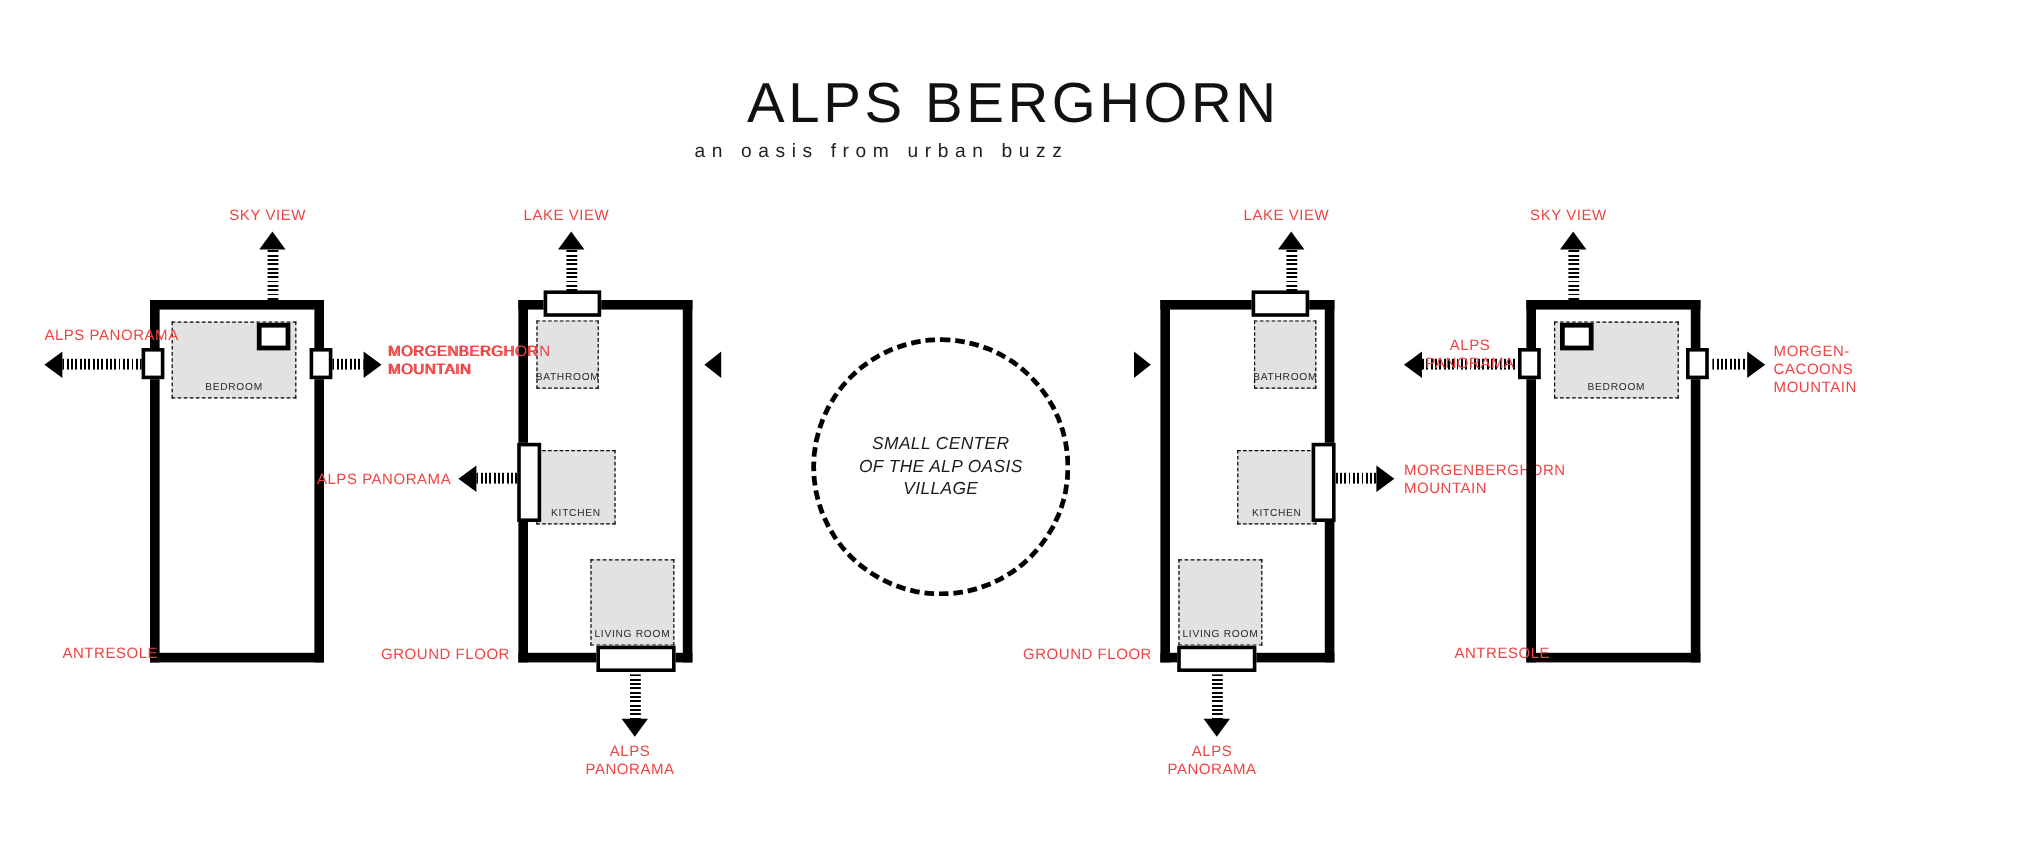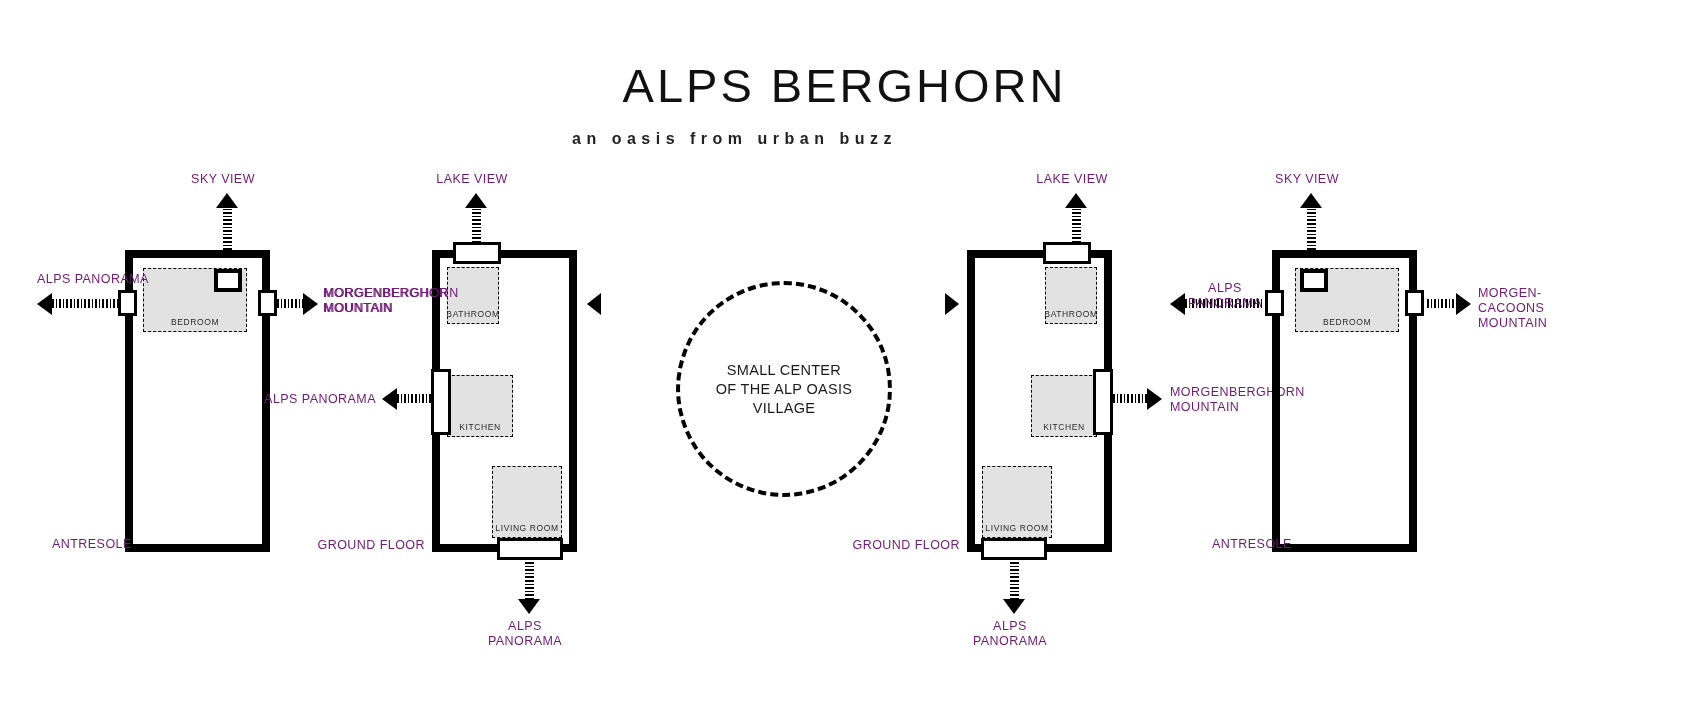--- a/index.html
+++ b/index.html
@@ -15,23 +15,22 @@
   
   .title {
     position: absolute; left: 0; top: 62px; width: 1689px;
     text-align: center;
     font-size: 47px; font-weight: 400; letter-spacing: 3px;
     color: #111; line-height: 1;
   }
   .subtitle {
     position: absolute; left: 0; top: 118px; width: 1469px;
     text-align: center;
-    font-size: 16px; font-weight: 700; letter-spacing: 5.5px;
+    font-size: 16px; font-weight: 400; letter-spacing: 5.5px;
     color: #222;
-    margin-top: 12px;
   }
 
   
   .plan { position: absolute; }
   .wall {
     position: absolute; background: #000;
   }
 
   
   .room {
@@ -69,21 +68,21 @@
   .head.left::after, .head.right::after,
   .head.up::after, .head.down::after { content: ""; position: absolute; }
 
   .tri { position: absolute; width: 0; height: 0; }
   .tri.right { border-top: 11px solid transparent; border-bottom: 11px solid transparent; border-left: 14px solid #000; }
   .tri.left  { border-top: 11px solid transparent; border-bottom: 11px solid transparent; border-right: 14px solid #000; }
 
   
   .lbl {
     position: absolute; font-size: 12.5px; letter-spacing: .45px;
-    color: #701a75; line-height: 15px; white-space: pre-line;
+    color: #ef4444; line-height: 15px; white-space: pre-line;
   }
   .lbl.c { text-align: center; }
   .lbl.r { text-align: right; }
   .lbl.l { text-align: left; }
 
   
   .circle {
     position: absolute;
     border: 4px dashed #000;
     border-radius: 50%;
@@ -165,21 +164,21 @@
     <div class="head left" style="left:382px; top:388px;"></div>
     <div class="lbl r" style="left:264px; top:392px; width:112px;">ALPS PANORAMA</div>
 
     <div class="shaft-v" style="left:525px; top:562px; height:39px;"></div>
     <div class="head down" style="left:518px; top:599px;"></div>
     <div class="lbl c" style="left:470px; top:619px; width:110px;">ALPS PANORAMA</div>
 
     <div class="lbl r" style="left:310px; top:538px; width:115px;">GROUND FLOOR</div>
   </div>
 
-  <div class="circle" style="left:676px; top:281px; width:216px; height:216px;">
+  <div class="circle" style="left:676px; top:281px; width:216px; height:216px;font-style:italic;">
     <span>SMALL CENTER
 OF THE ALP OASIS
 VILLAGE</span>
   </div>
 
   <div class="plan">
     <div class="wall" style="left:967px; top:250px; width:8px; height:302px;"></div>
     <div class="wall" style="left:1104px; top:250px; width:8px; height:302px;"></div>
     <div class="wall" style="left:967px; top:250px; width:145px; height:8px;"></div>
     <div class="wall" style="left:967px; top:544px; width:145px; height:8px;"></div>

